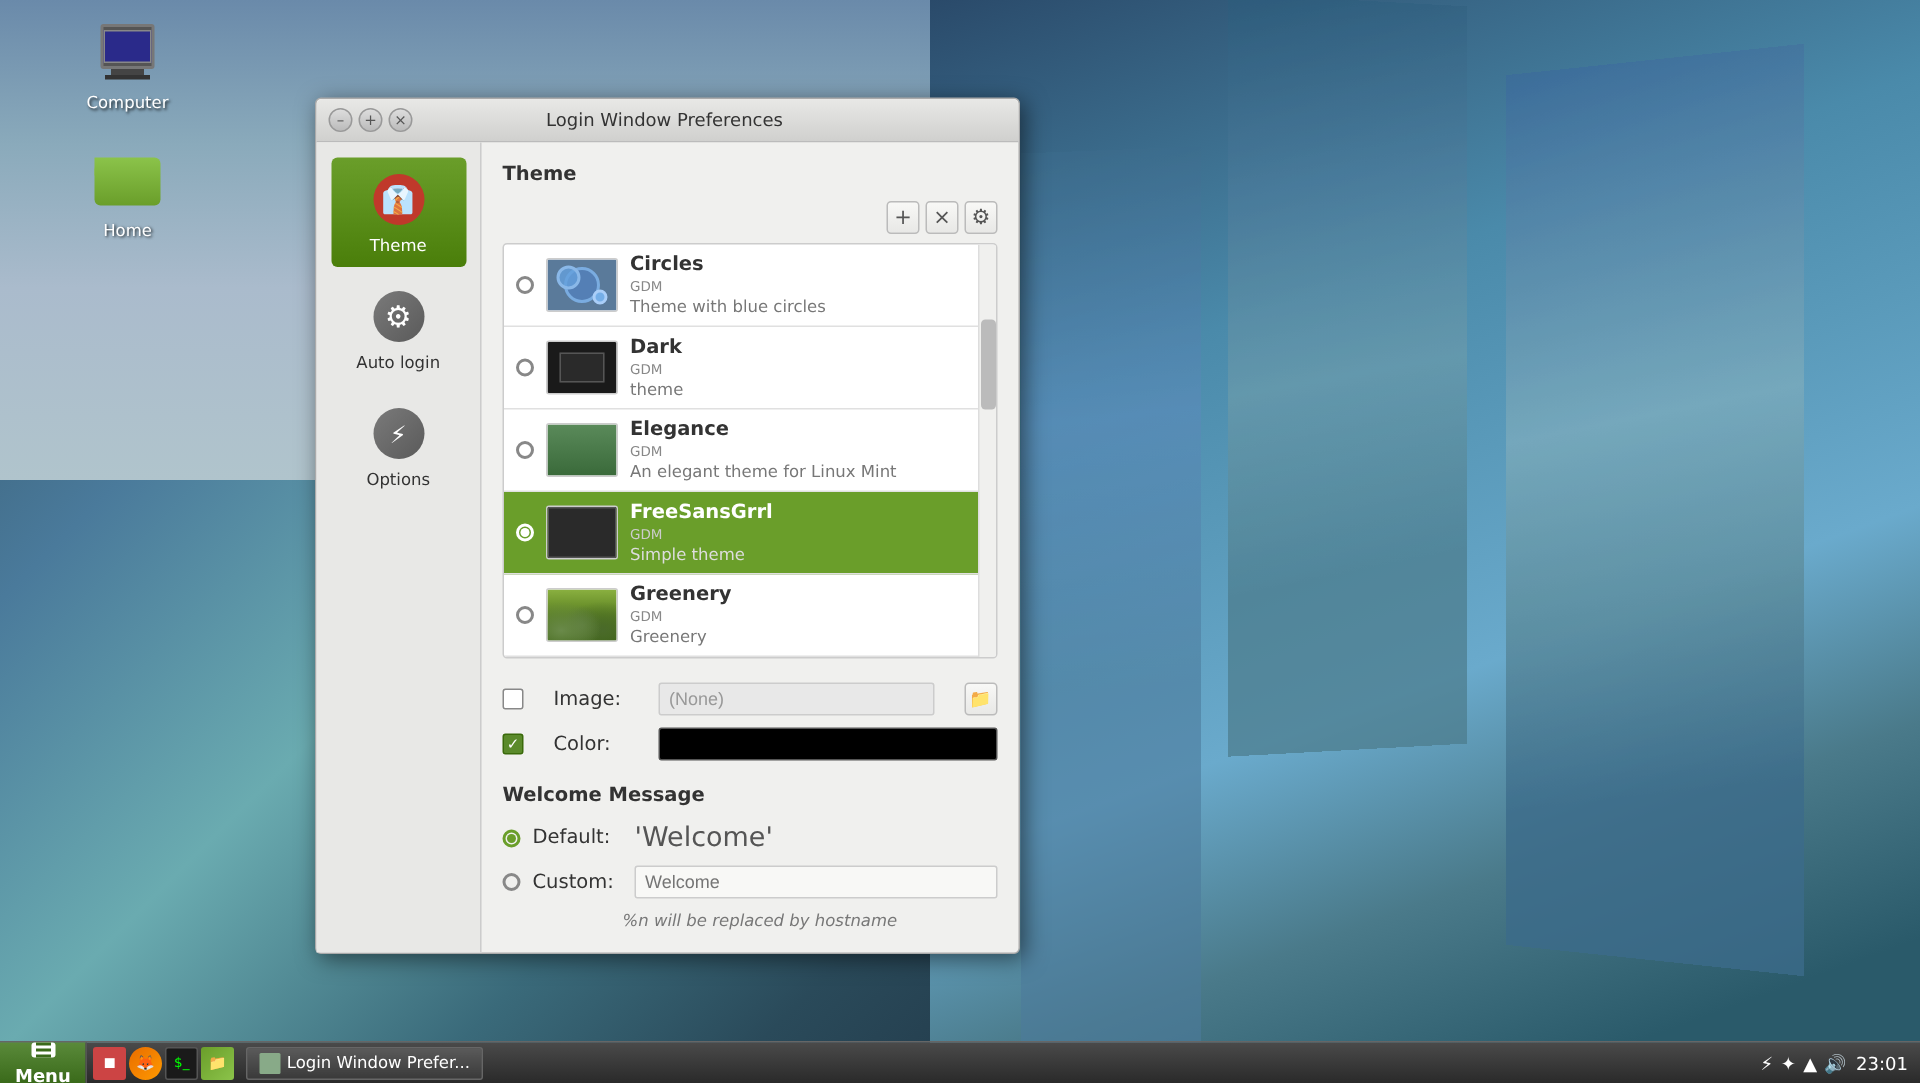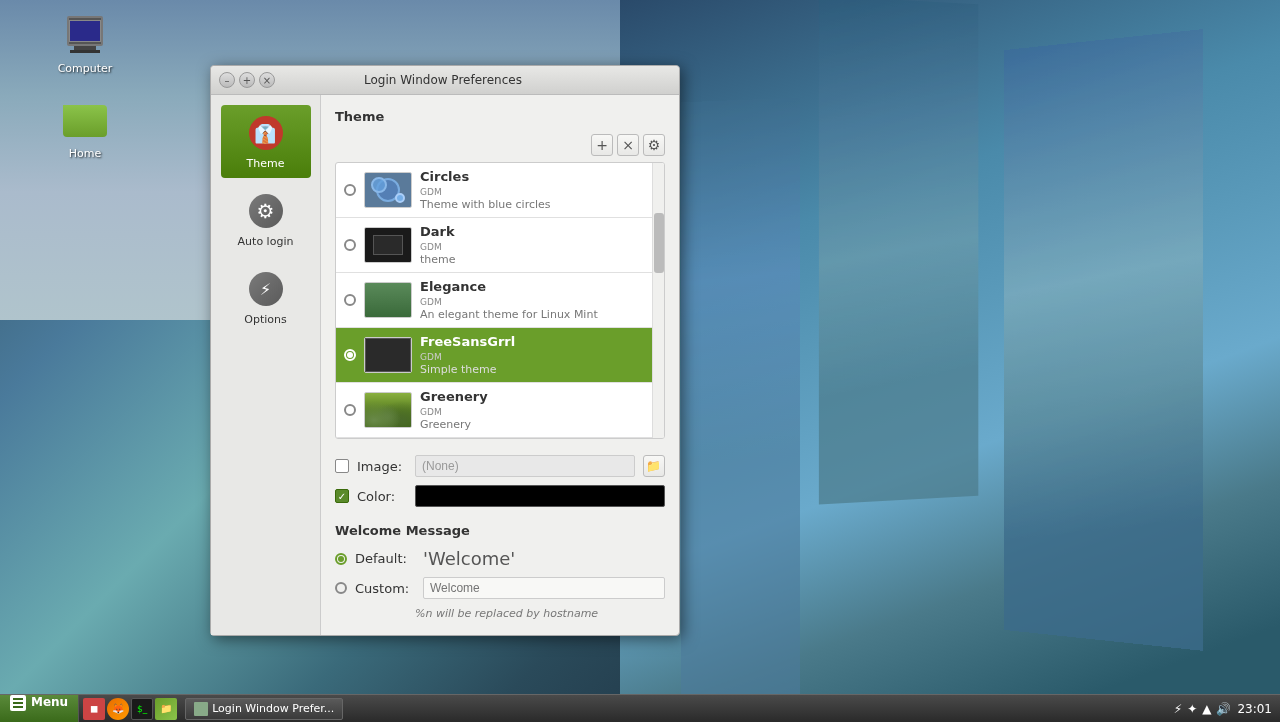--- a/index.html
+++ b/index.html
@@ -161,29 +161,31 @@
       height: 28px;
       background: linear-gradient(180deg, #4a4a4a 0%, #2a2a2a 100%);
       display: flex;
       align-items: center;
       border-top: 1px solid #666;
       z-index: 100;
     }
 
     .taskbar-menu {
       display: flex;
+      align-items: center;
       padding: 0 10px;
       height: 100%;
       background: linear-gradient(180deg, #5a8a3a 0%, #3a6a1a 100%);
       color: white;
       font-size: 12px;
       font-weight: bold;
       cursor: pointer;
       gap: 5px;
       border-right: 1px solid #555;
+      flex-direction: column;
     }
 
     .menu-icon {
       width: 16px;
       height: 16px;
       background: white;
       border-radius: 2px;
       display: flex;
       flex-direction: column;
       justify-content: center;
@@ -619,21 +621,21 @@
 
     
     .background-section {
       margin-bottom: 16px;
     }
 
     .bg-row {
       display: flex;
       align-items: center;
       margin-bottom: 8px;
-      gap: 8px;
+      gap: 20px;
     }
 
     .bg-checkbox {
       width: 14px;
       height: 14px;
       border: 1px solid #888;
       border-radius: 2px;
       background: white;
       flex-shrink: 0;
       display: flex;

